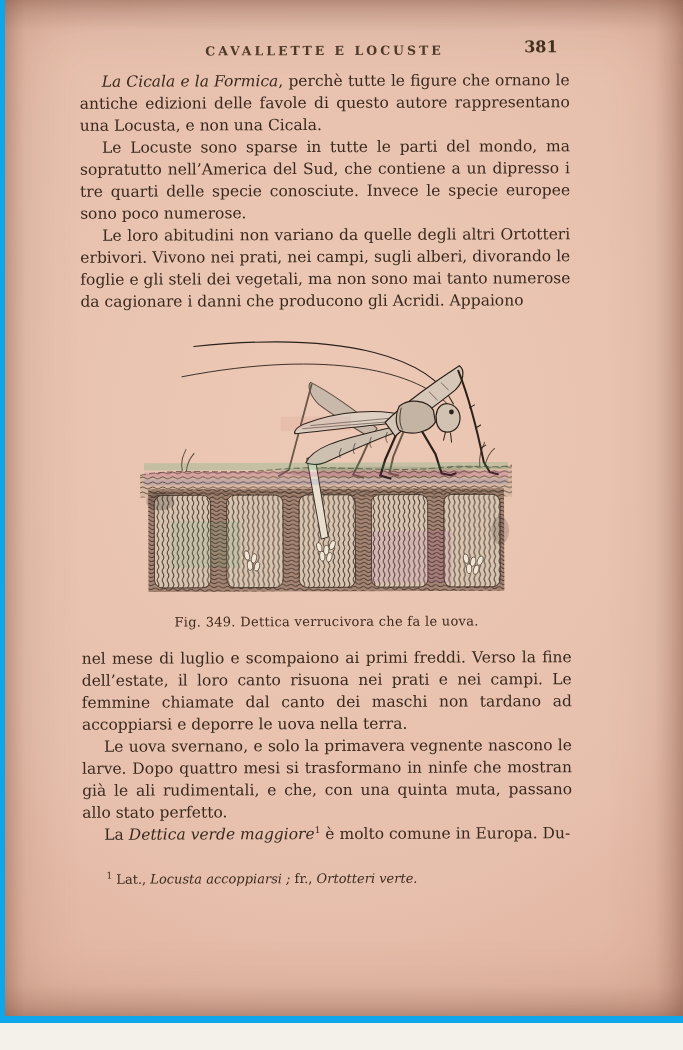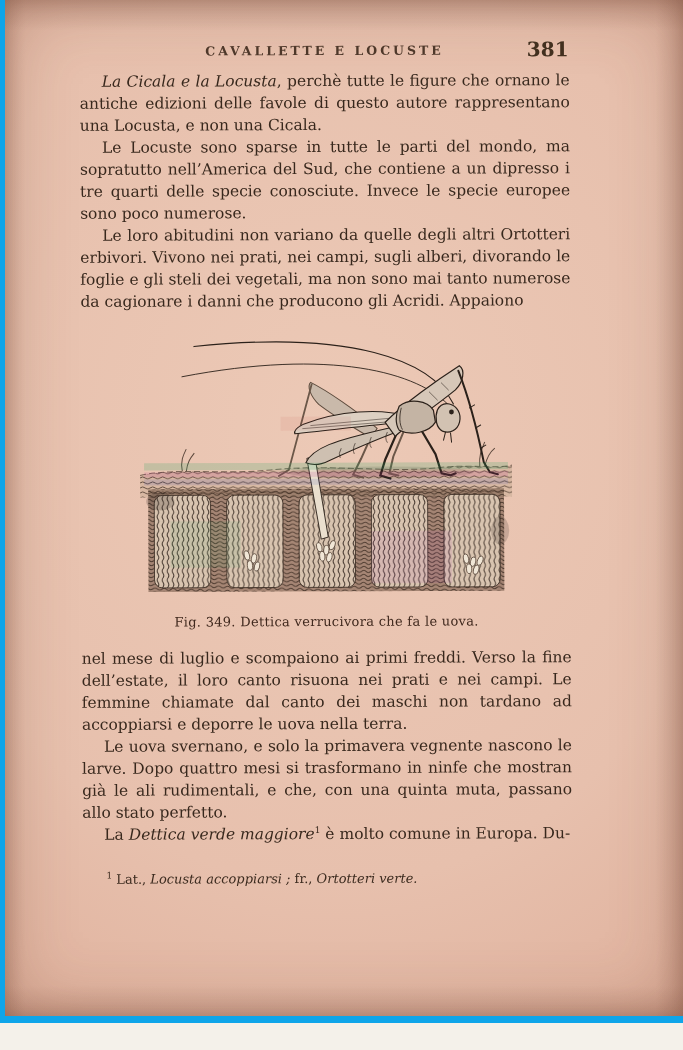--- a/index.html
+++ b/index.html
@@ -18,21 +18,21 @@
       linear-gradient(180deg, rgba(90,45,30,.20), rgba(90,45,30,0) 3%),
       linear-gradient(0deg, rgba(90,45,30,.16), rgba(90,45,30,0) 3%),
       linear-gradient(90deg, rgba(90,45,30,.14), rgba(90,45,30,0) 3%),
       linear-gradient(270deg, rgba(90,45,30,.18), rgba(90,45,30,0) 4%);
   }
   .content{position:relative;transform:rotate(-0.2deg);color:#38281d;}
   .running-head{position:relative;text-align:center;height:20px;margin-bottom:10px;}
   .head-title{
     font-size:12.5px;letter-spacing:3px;font-weight:600;color:#4e382a;
   }
-  .page-num{position:absolute;right:1px;top:-2px;font-size:20px;font-weight:700;color:#42301f;}
+  .page-num{position:absolute;right:12px;top:-2px;font-size:16px;font-weight:700;color:#42301f;}
   .body-text{font-size:15.5px;line-height:22px;text-align:justify;}
   .body-text p{margin:0;}
   p.indent{text-indent:22px;}
   p.noindent{text-indent:0;}
   sup{font-size:9px;line-height:0;vertical-align:super;}
   figure{margin:12px auto 14px;width:392px;}
   figure svg{display:block;width:100%;height:auto;}
   figcaption{margin-top:8px;text-align:center;font-size:13px;letter-spacing:.3px;color:#40291e;}
   .footnote{margin-top:24px;font-size:13px;line-height:19px;text-indent:24px;color:#3c2b1f;}
 </style>
@@ -42,21 +42,21 @@
 <div class="scan">
   <div class="page">
     <div class="content">
 
       <div class="running-head">
         <span class="head-title">CAVALLETTE E LOCUSTE</span>
         <span class="page-num">381</span>
       </div>
 
       <div class="body-text">
-        <p class="indent"><i>La Cicala e la Locusta</i>, perchè tutte le figure che ornano le antiche edizioni delle favole di questo autore rappresentano una Locusta, e non una Cicala.</p>
+        <p class="indent"><i>La Cicala e la Formica</i>, perchè tutte le figure che ornano le antiche edizioni delle favole di questo autore rappresentano una Locusta, e non una Cicala.</p>
         <p class="indent">Le Locuste sono sparse in tutte le parti del mondo, ma sopratutto nell’America del Sud, che contiene a un dipresso i tre quarti delle specie conosciute. Invece le specie europee sono poco numerose.</p>
         <p class="indent">Le loro abitudini non variano da quelle degli altri Ortotteri erbivori. Vivono nei prati, nei campi, sugli alberi, divorando le foglie e gli steli dei vegetali, ma non sono mai tanto numerose da cagionare i danni che producono gli Acridi. Appaiono</p>
 
         <figure>
           <svg viewBox="0 0 390 278" xmlns="http://www.w3.org/2000/svg">
             <defs>
               <pattern id="hsoil" width="10" height="5" patternUnits="userSpaceOnUse">
                 <path d="M0,2.5 Q2.5,0.5 5,2.5 T10,2.5" fill="none" stroke="#4a382c" stroke-width="0.8"></path>
               </pattern>
               <pattern id="hsoil2" width="9" height="4" patternUnits="userSpaceOnUse" patternTransform="rotate(2)">

